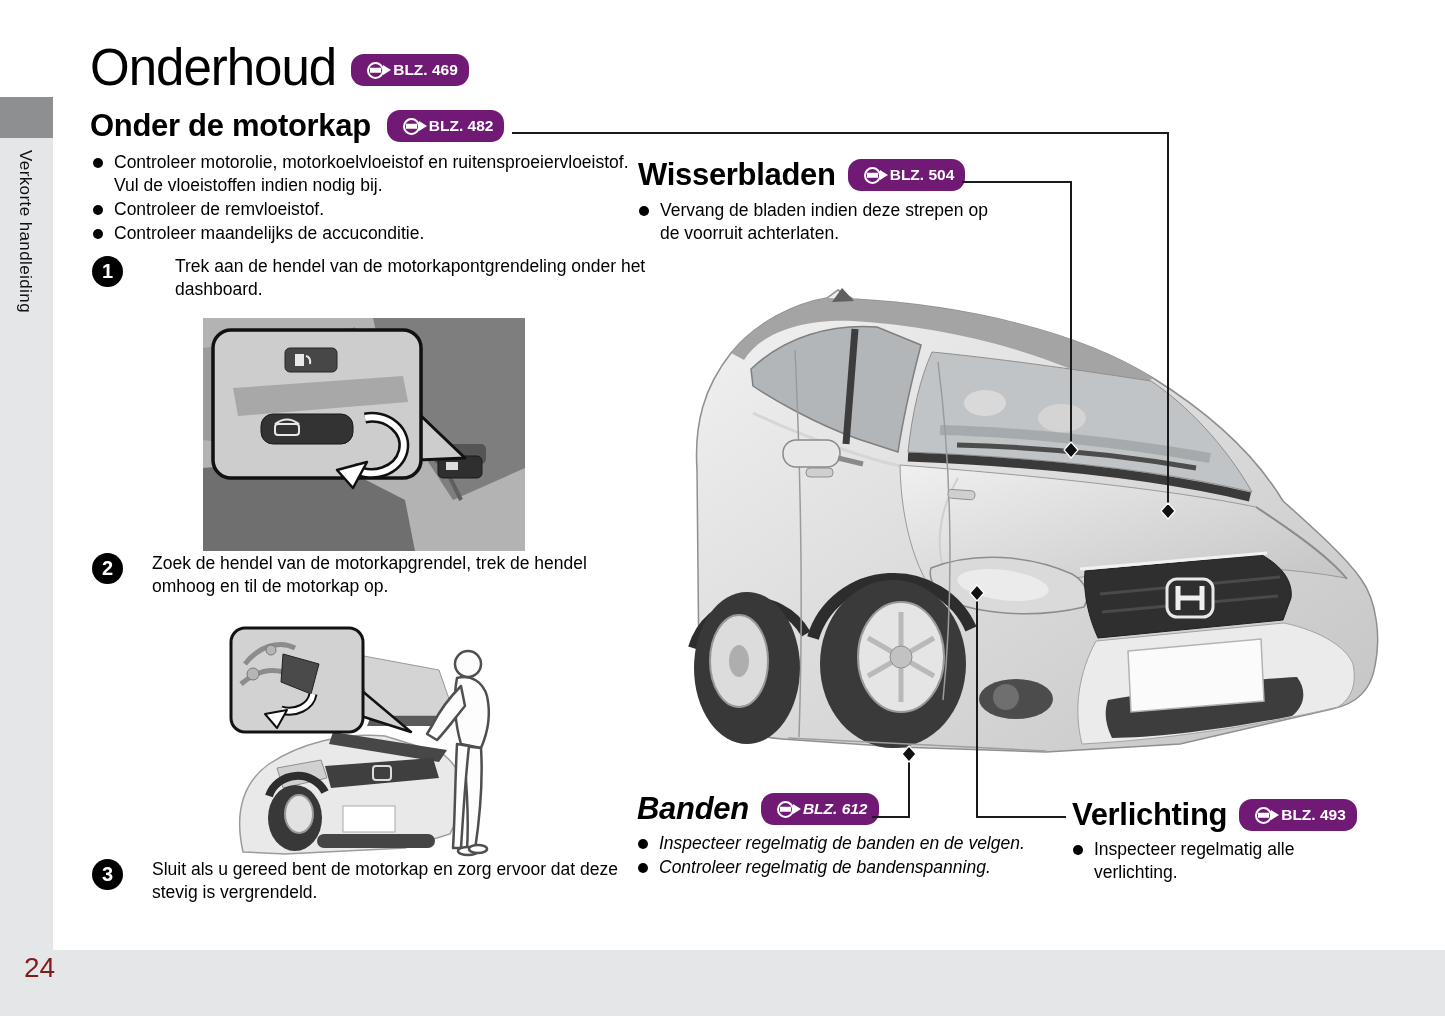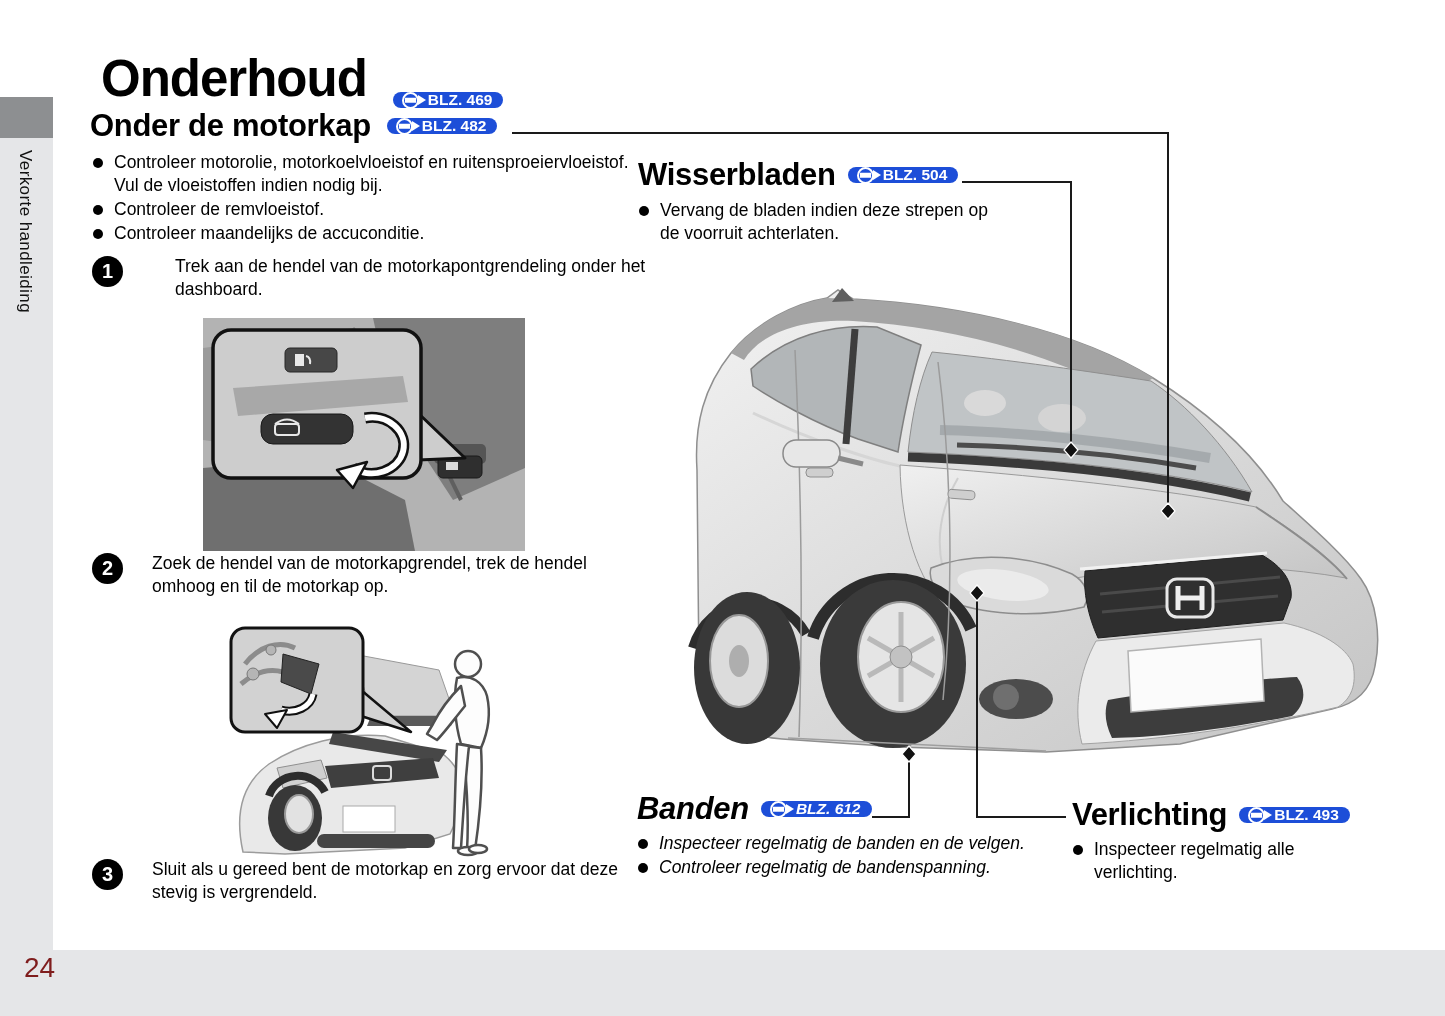--- a/index.html
+++ b/index.html
@@ -7,27 +7,27 @@
         font-family:"Liberation Sans","DejaVu Sans",sans-serif;color:#000;}
   
   .left-rail{position:absolute;left:0;top:138px;width:53px;height:878px;background:#e5e6e8;}
   .bottom-rail{position:absolute;left:0;top:950px;width:1445px;height:66px;background:#e5e6e8;}
   .chapter-tab{position:absolute;left:0;top:97px;width:53px;height:41px;background:#8d8f91;}
   .sidebar-label{position:absolute;left:15px;top:150px;writing-mode:vertical-rl;
         font-size:17px;letter-spacing:.4px;color:#111;}
   .page-number{position:absolute;left:24px;top:952px;font-size:28px;color:#7f1d1d;}
   
   .title-row{position:absolute;left:90px;top:42px;display:flex;align-items:flex-end;gap:15px;z-index:3;}
-  h1{margin:11px;font-size:51px;line-height:1.02;font-weight:bold;letter-spacing:-1px;text-align:right;}
+  h1{margin:0;font-size:51px;line-height:1.02;font-weight:normal;letter-spacing:-1px;text-align:right;}
   h2{margin:0;font-size:31px;line-height:1.05;font-weight:bold;letter-spacing:-.3px;}
   .heading-row{display:flex;align-items:center;gap:12px;}
   .abs{position:absolute;z-index:3;gap:16px;}
   
-  .ref-badge{display:inline-flex;align-items:center;background:#1d4ed8;color:#fff;border-radius:13px;
-        height:16px;padding:0 11px 0 9px;font-size:15.5px;font-weight:bold;white-space:nowrap;}
+  .ref-badge{display:inline-flex;align-items:center;background:#701a75;color:#fff;border-radius:13px;
+        height:32px;padding:0 11px 0 16px;font-size:15.5px;font-weight:bold;white-space:nowrap;}
   .ref-badge .ref-icon{position:relative;width:13px;height:13px;border:2.5px solid #fff;
         border-radius:50%;margin-right:9px;flex:0 0 auto;box-sizing:content-box;}
   .ref-icon::before{content:"";position:absolute;left:1px;top:50%;transform:translateY(-50%);
         width:11px;height:4.5px;background:#fff;}
   .ref-icon::after{content:"";position:absolute;right:-9px;top:50%;transform:translateY(-50%);
         border-left:8px solid #fff;border-top:5.5px solid transparent;border-bottom:5.5px solid transparent;}
   .title-row .ref-badge{margin-bottom:8px;}
   
   .bullets{display:flex;flex-direction:column;gap:1px;}
   .bullet{display:flex;align-items:flex-start;}

